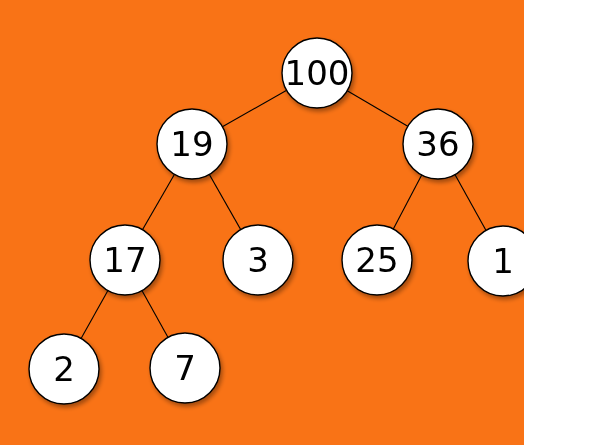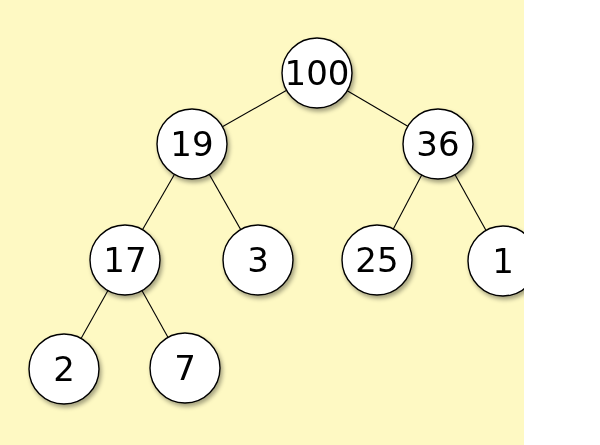--- a/index.html
+++ b/index.html
@@ -4,21 +4,21 @@
 <style>
   html, body {
     margin: 0;
     padding: 0;
     background: #ffffff;
   }
   .canvas {
     position: relative;
     width: 524px;
     height: 445px;
-    background: #fef9c3;
+    background: #f97316;
     overflow: hidden;
   }
   .edge {
     stroke: #000000;
     stroke-width: 1.1;
     fill: none;
   }
   .node-circle {
     fill: #ffffff;
     stroke: #000000;

